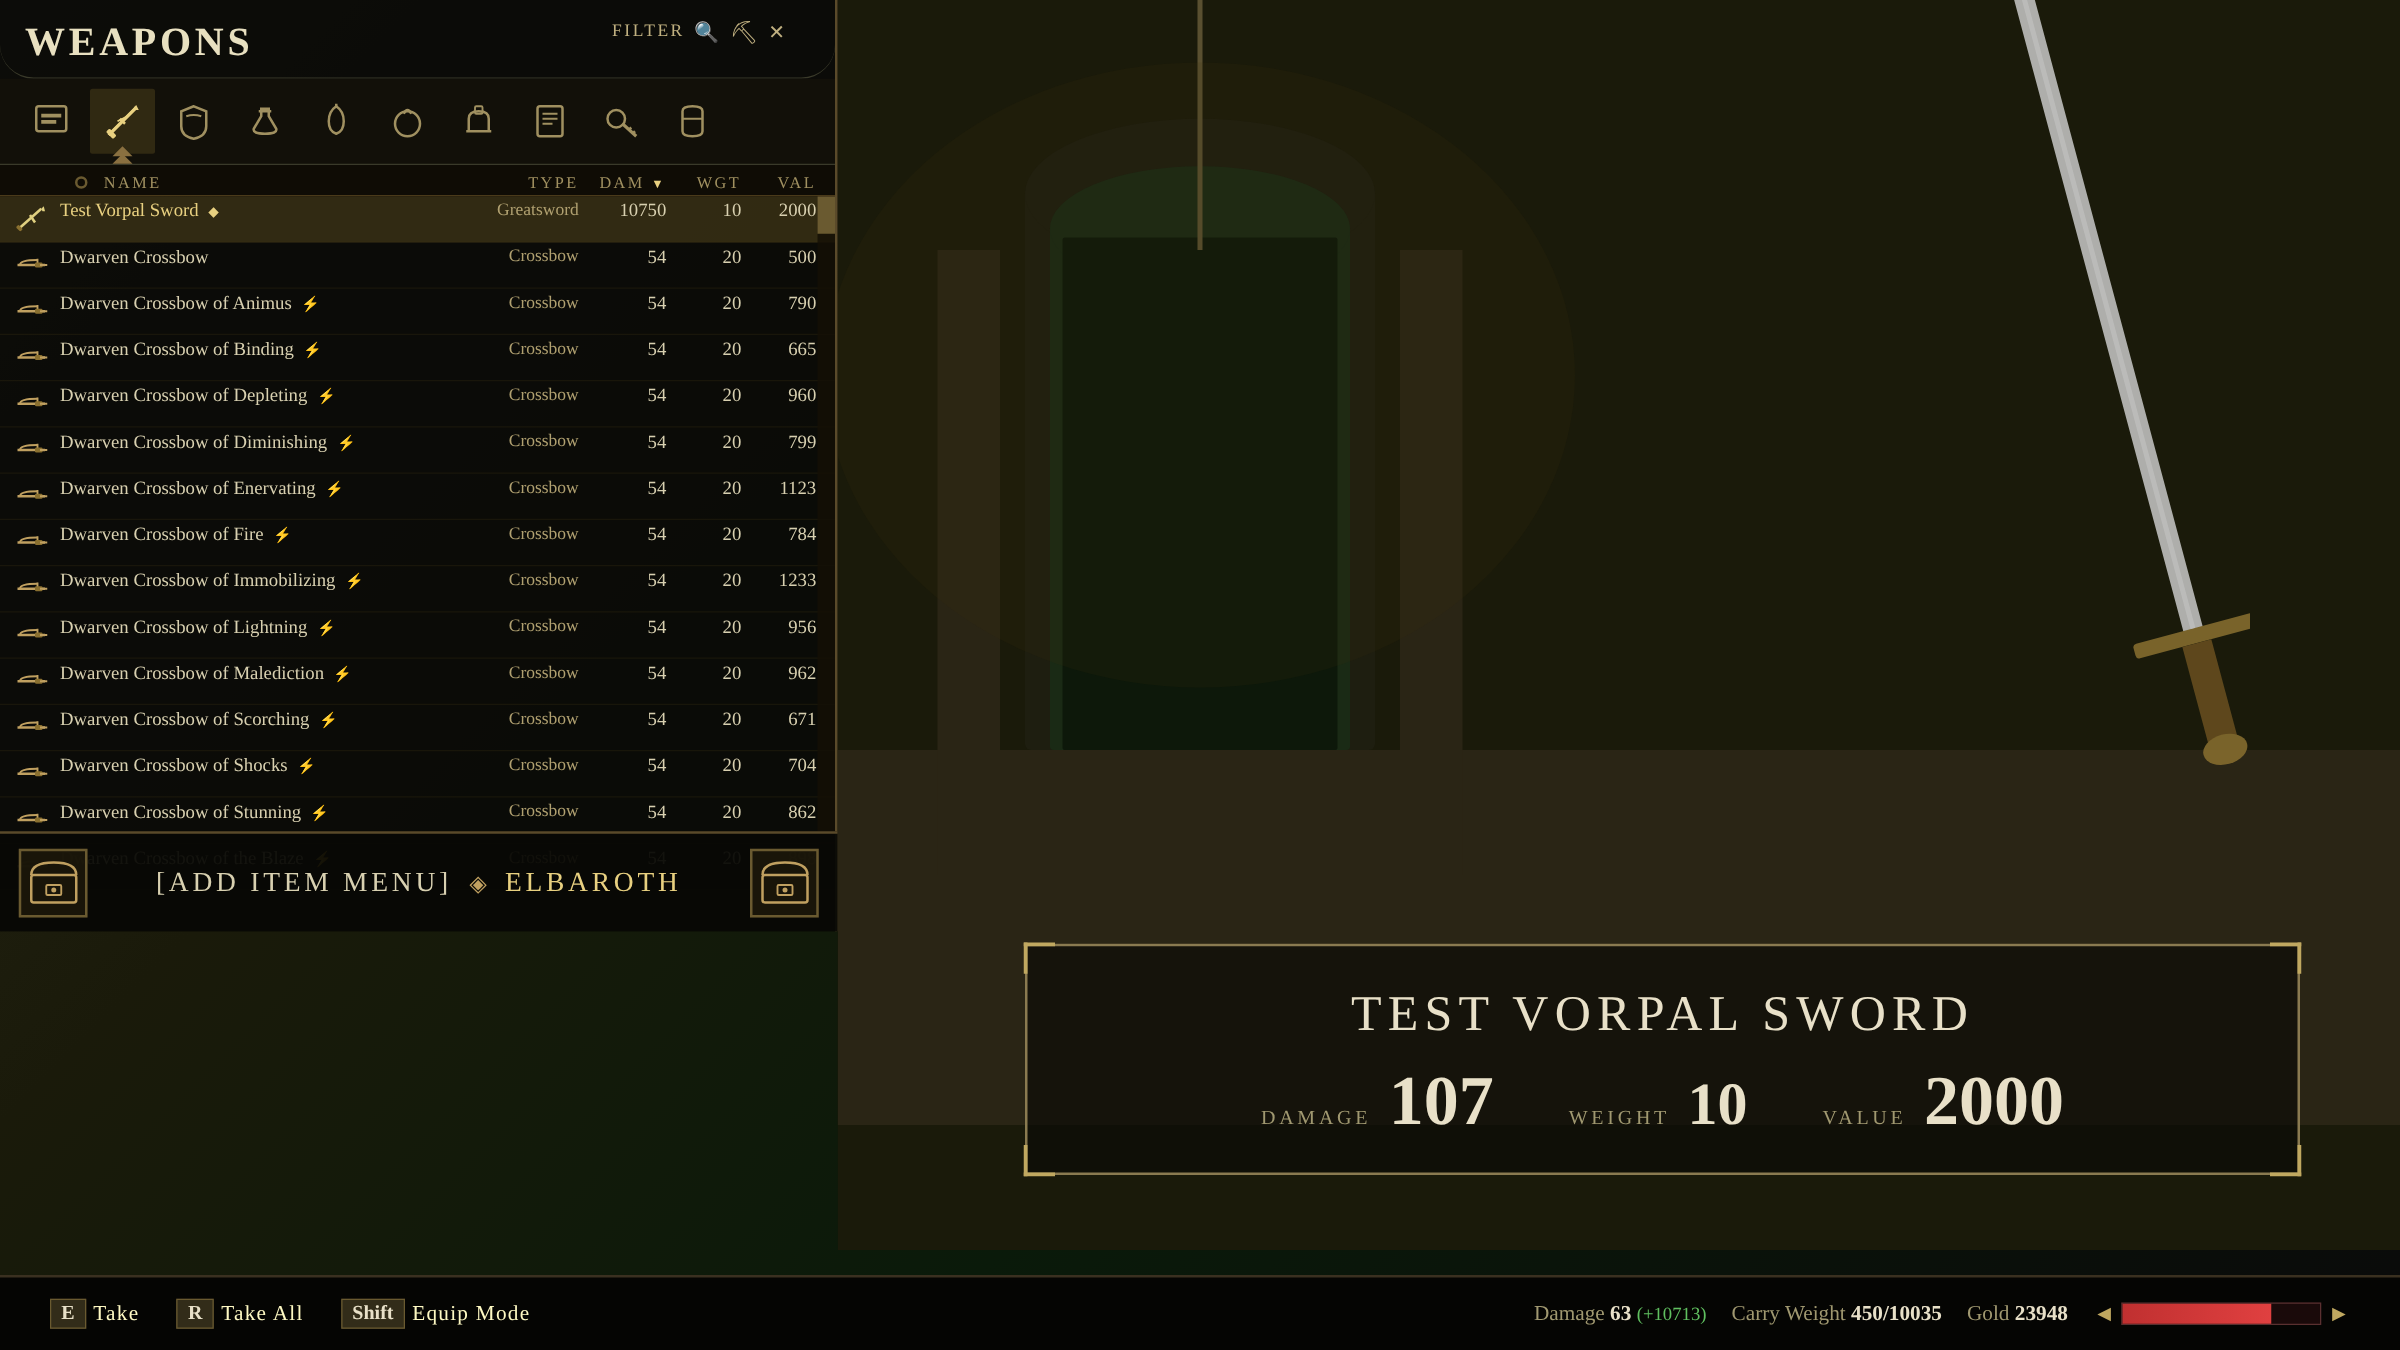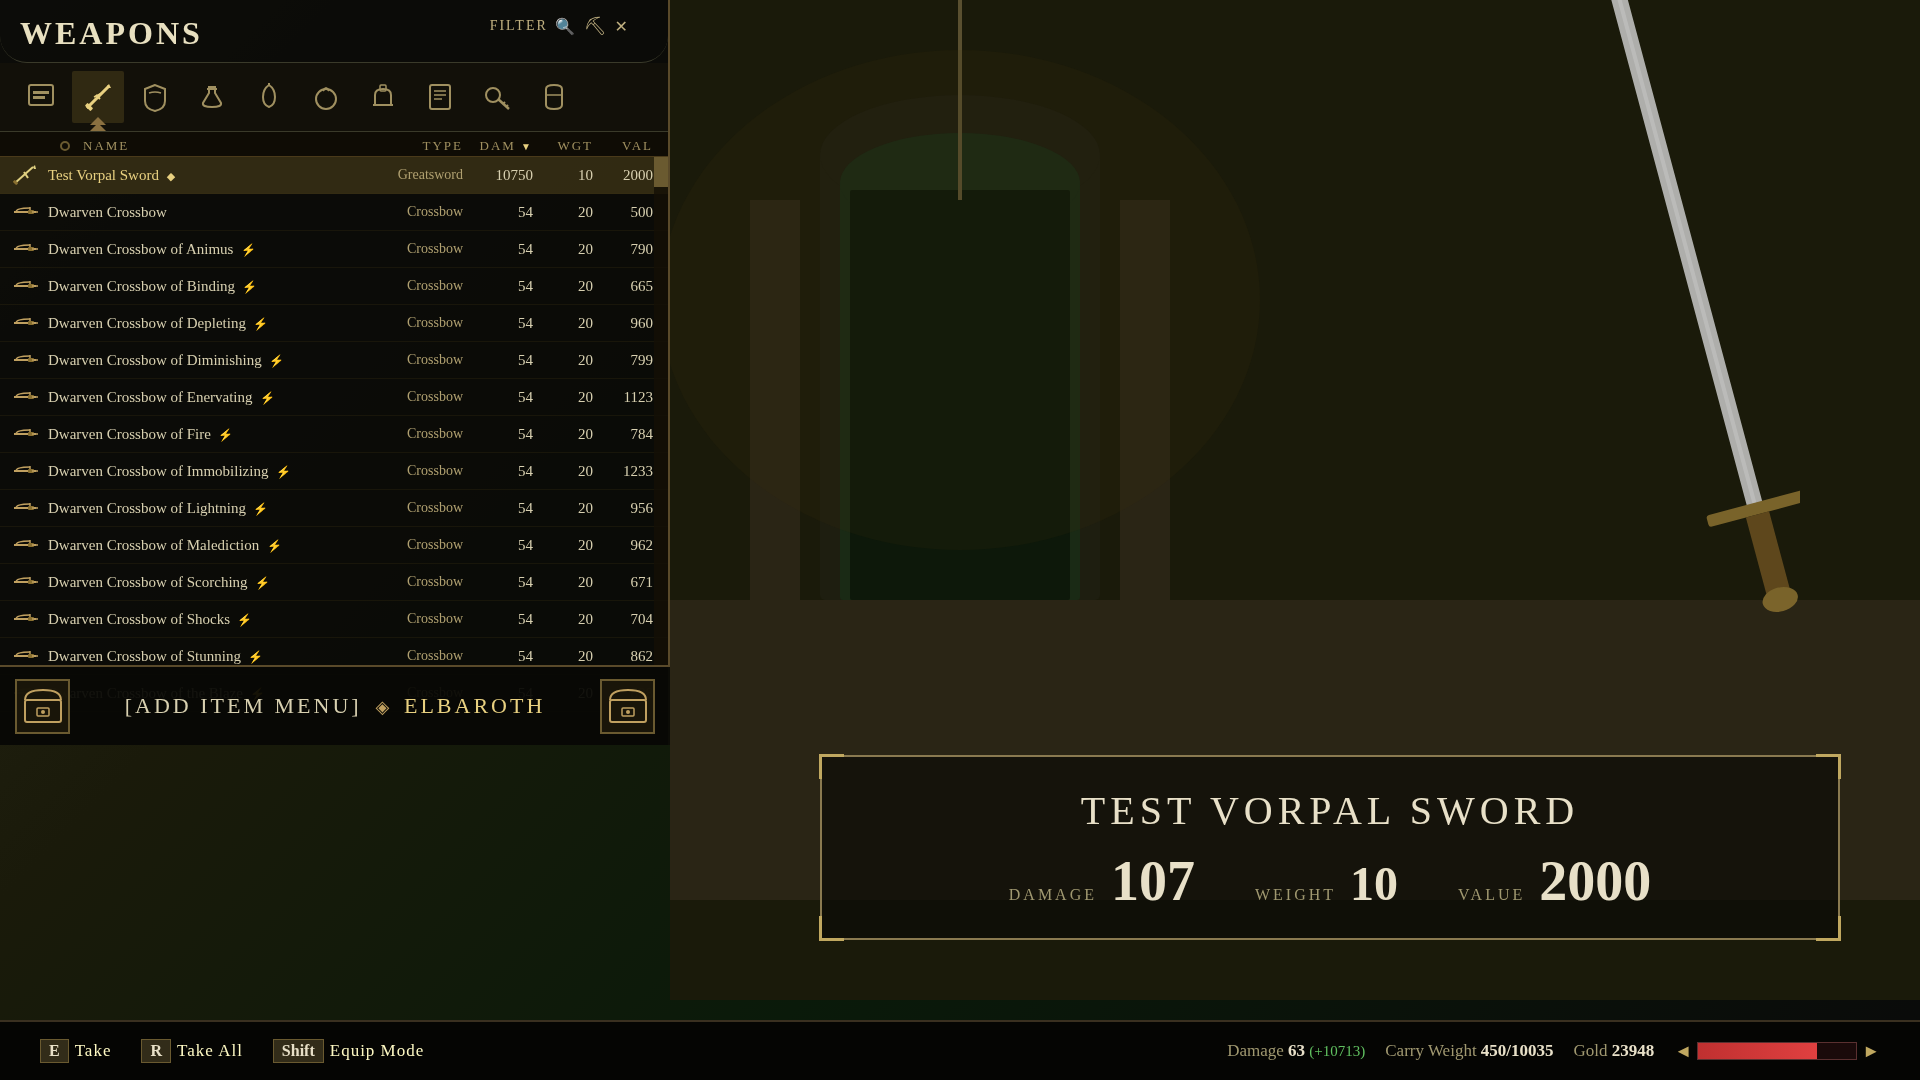--- a/index.html
+++ b/index.html
@@ -180,21 +180,20 @@
 
     
     .item-list {
       overflow-y: hidden;
       height: 555px;
       position: relative;
     }
 
     .item-row {
       display: flex;
-      align-items: center;
       padding: 4px 15px 4px 10px;
       cursor: pointer;
       border-bottom: 1px solid rgba(60,50,20,0.3);
       min-height: 34px;
     }
 
     .item-row.selected {
       background: rgba(120,100,40,0.35);
     }
 

